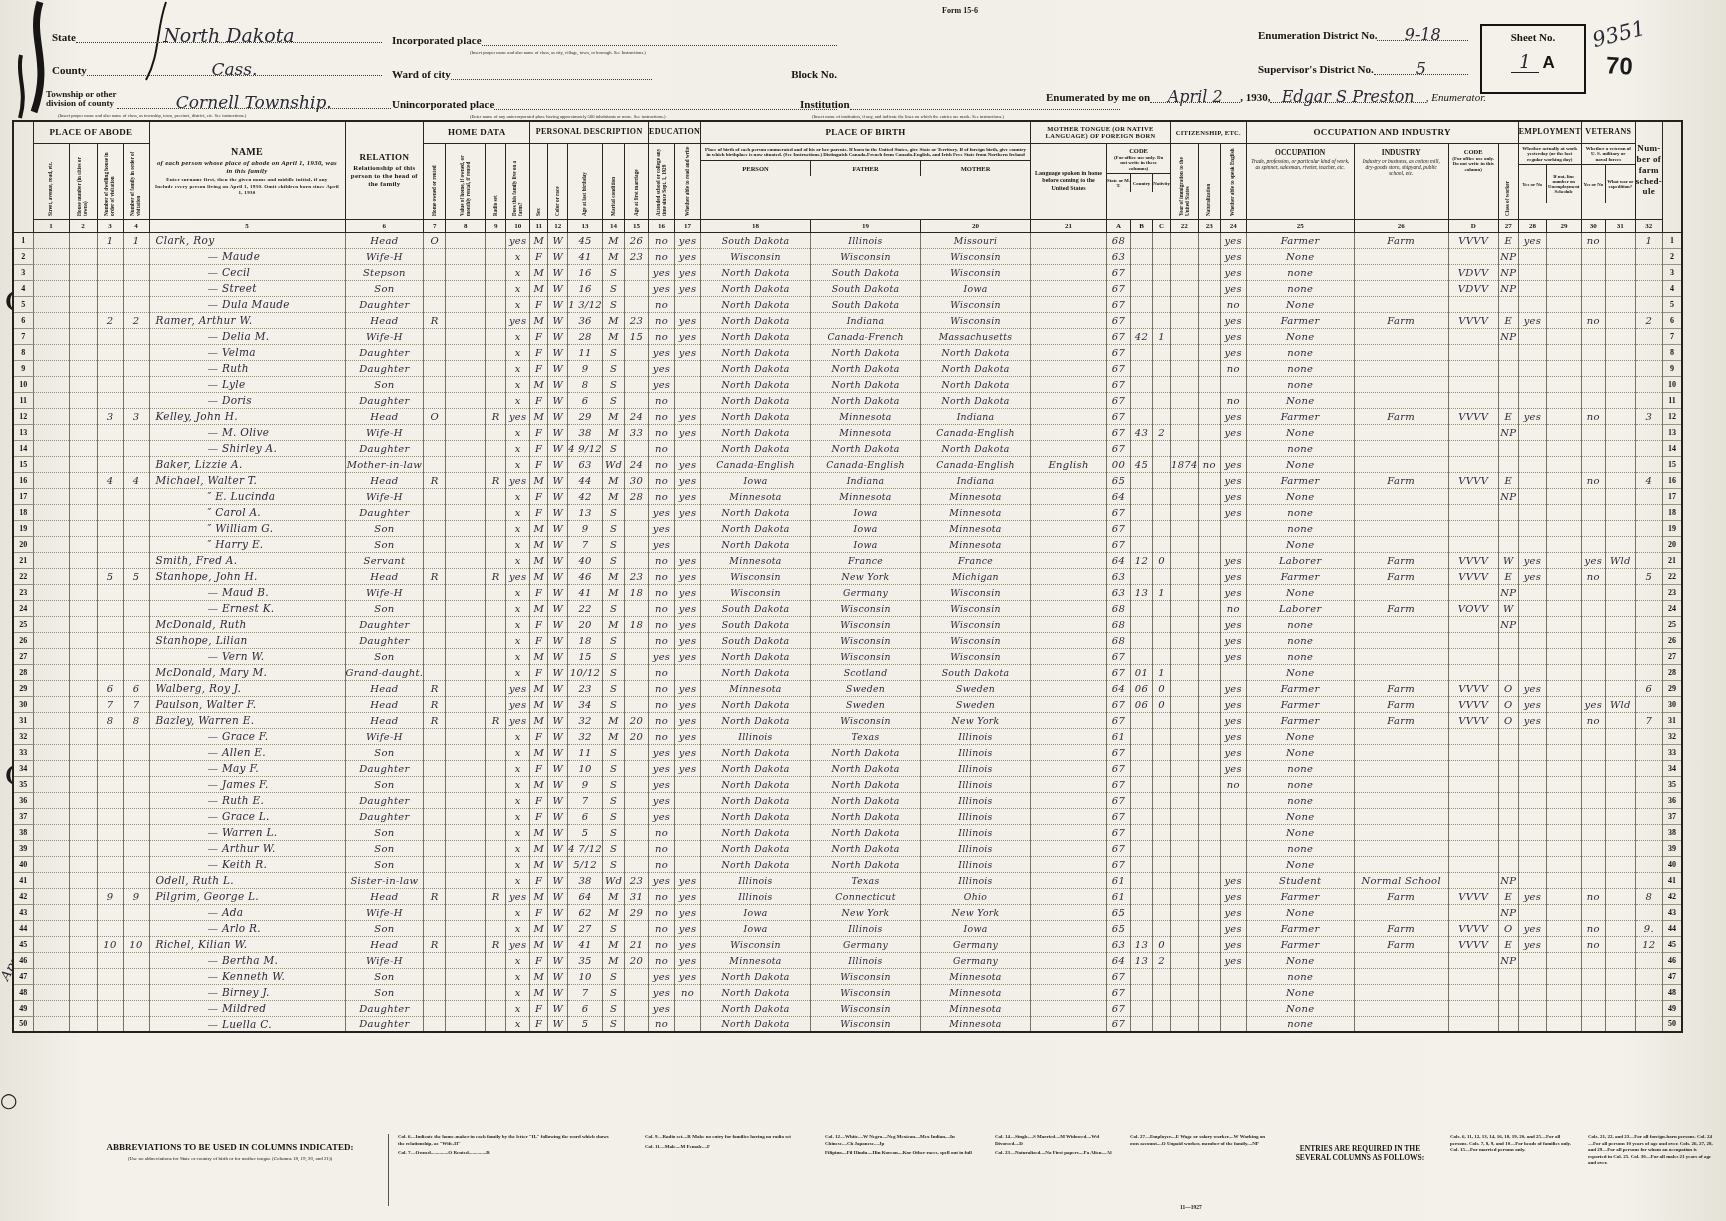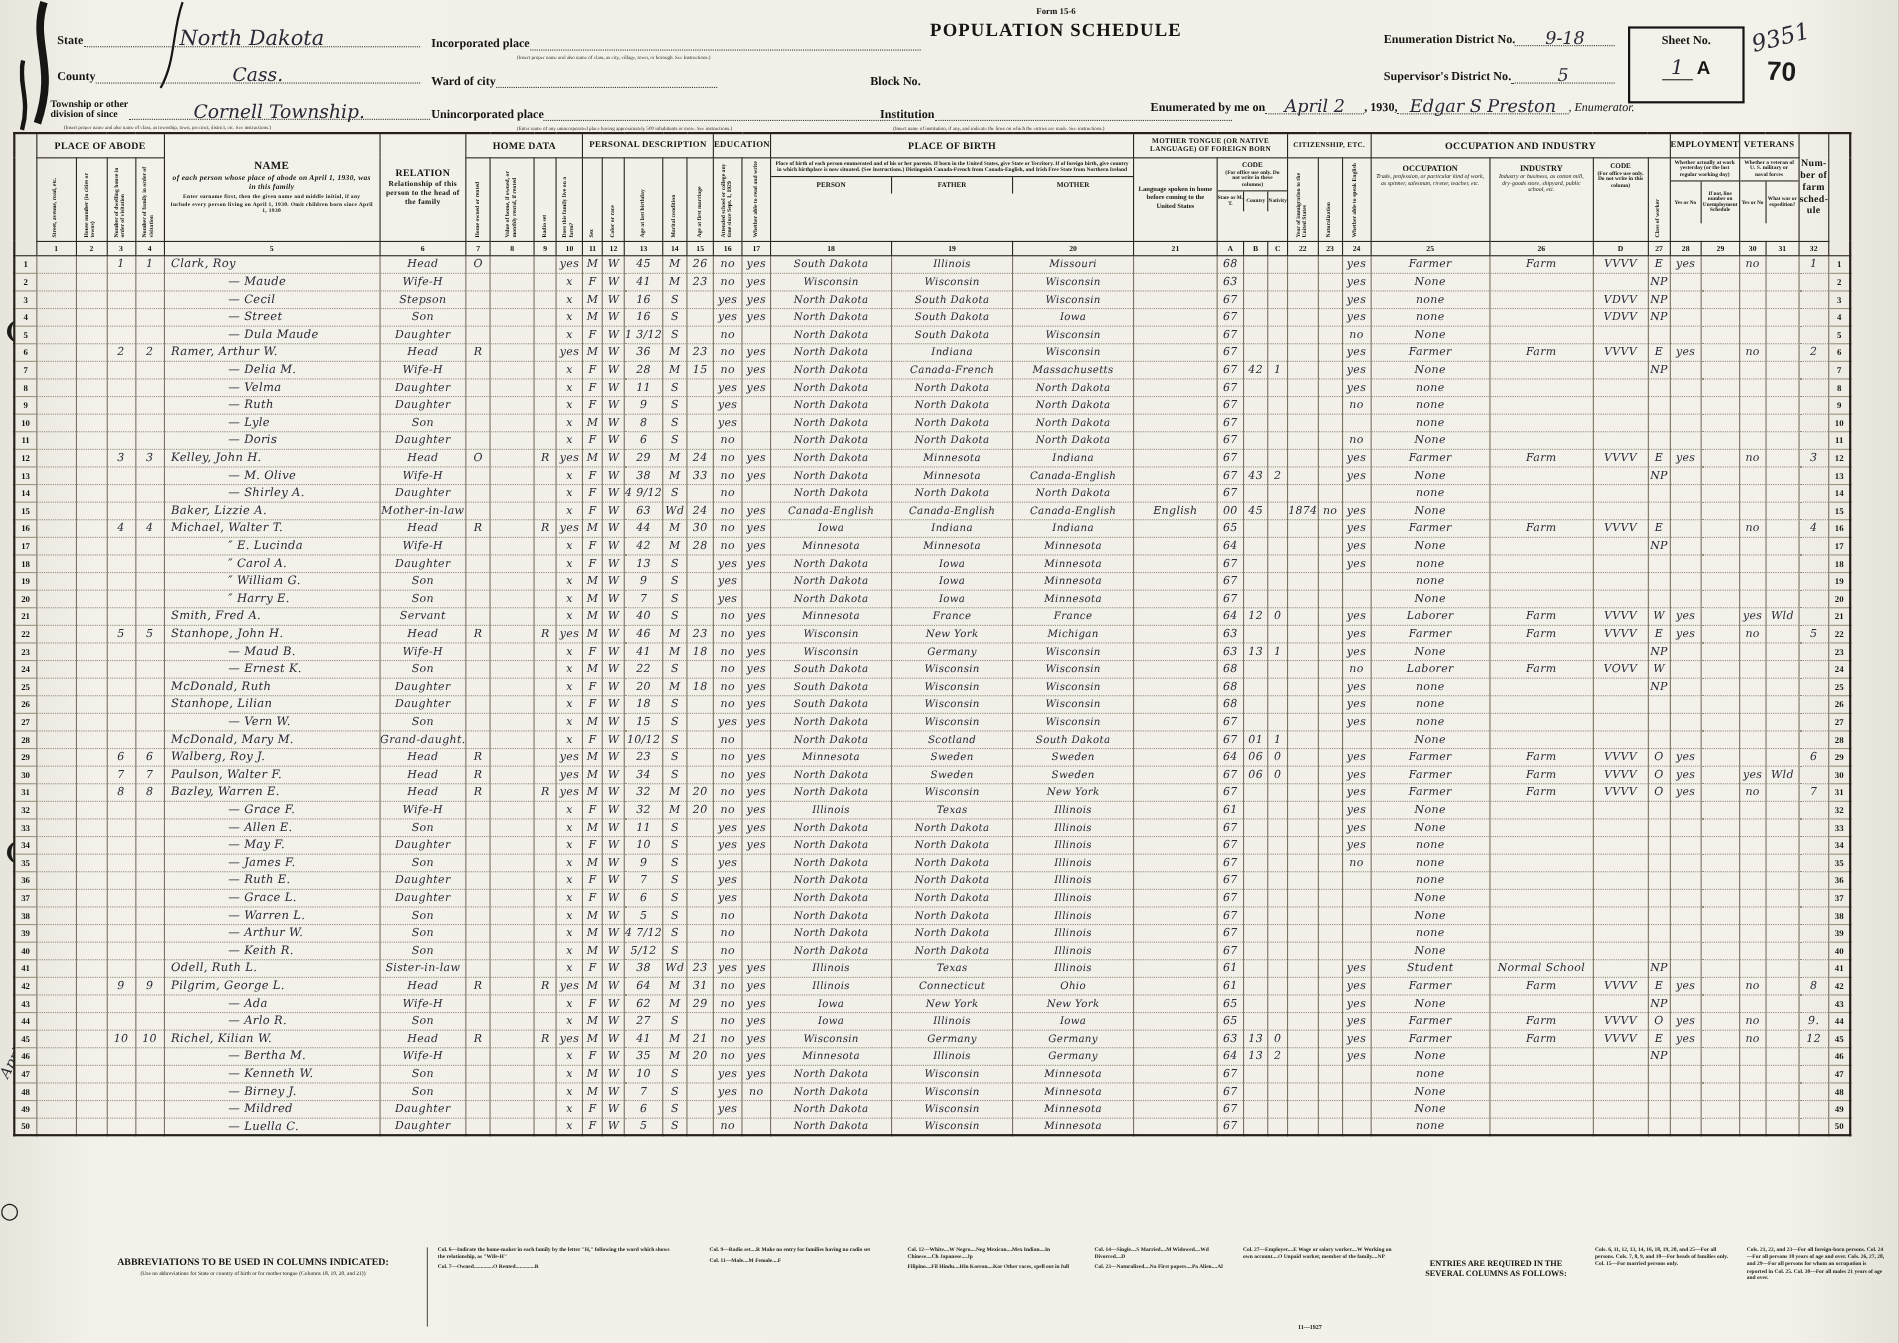--- a/index.html
+++ b/index.html
@@ -83,35 +83,34 @@
     <path d="M148,2 C138,30 142,55 128,80" stroke="#171614" stroke-width="2" fill="none"></path>
   </svg>
   <span class="inkmark" style="left:2px;top:288px;font-size:22px;">❨</span>
   <span class="inkmark" style="left:2px;top:762px;font-size:22px;">❨</span>
   <span class="inkmark" style="left:0px;top:1088px;font-size:20px;">○</span>
   <span class="april hw">April 3</span>
 
   <div class="hdr">
     <div class="titles">
       <div class="t-form">Form 15-6</div>
-      <div class="t-sub">POPULATION SCHEDULE</div>
     </div>
 
     <div class="fld" style="left:52px;top:28px;width:330px;">
       <span class="lab">State</span>
       <span class="fill"><span class="hw" style="font-size:19px;">North Dakota</span></span>
     </div>
     <div class="fld" style="left:52px;top:62px;width:330px;">
       <span class="lab">County</span>
       <span class="fill"><span class="hw" style="font-size:17px;">Cass.</span></span>
     </div>
     <div class="fld" style="left:46px;top:90px;width:345px;">
       <span class="lab2">
         <span>Township or other</span><br>
-        <span>division of since</span>
+        <span>division of county</span>
       </span>
       <span class="fill"><span class="hw" style="font-size:17px;">Cornell Township.</span></span>
     </div>
     <div class="note" style="left:58px;top:113px;">(Insert proper name and also name of class, as township, town, precinct, district, etc.   See instructions.)</div>
 
     <div class="fld" style="left:392px;top:34px;width:445px;">
       <span class="lab">Incorporated place</span>
       <span class="fill"></span>
     </div>
     <div class="note" style="left:470px;top:50px;">(Insert proper name and also name of class, as city, village, town, or borough.  See Instructions.)</div>

